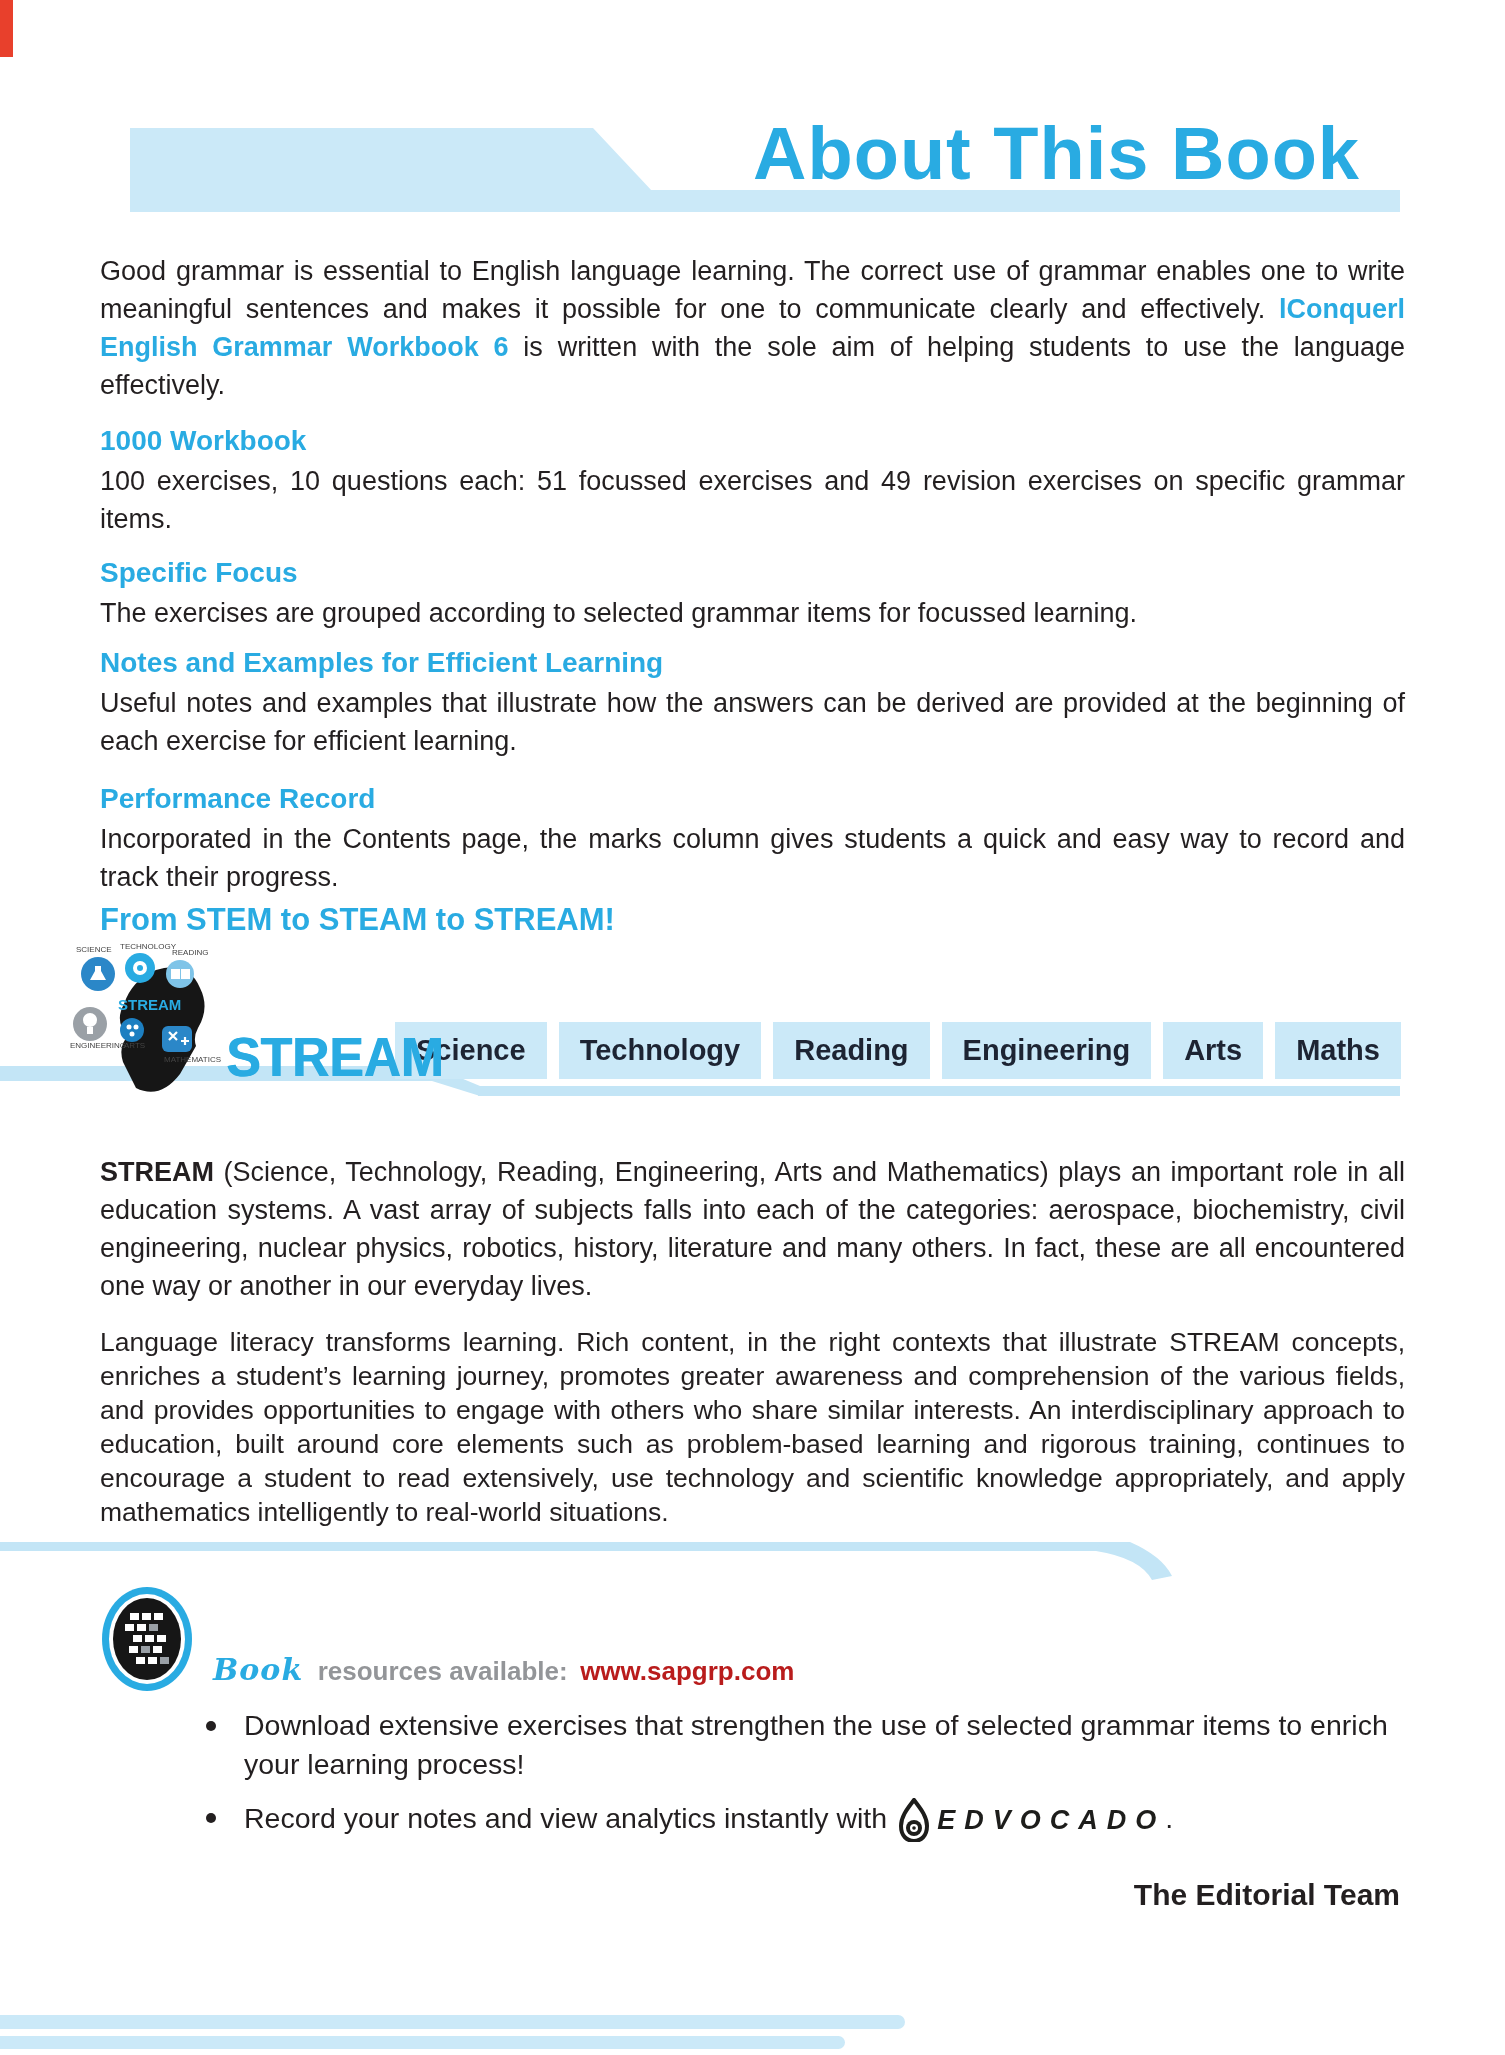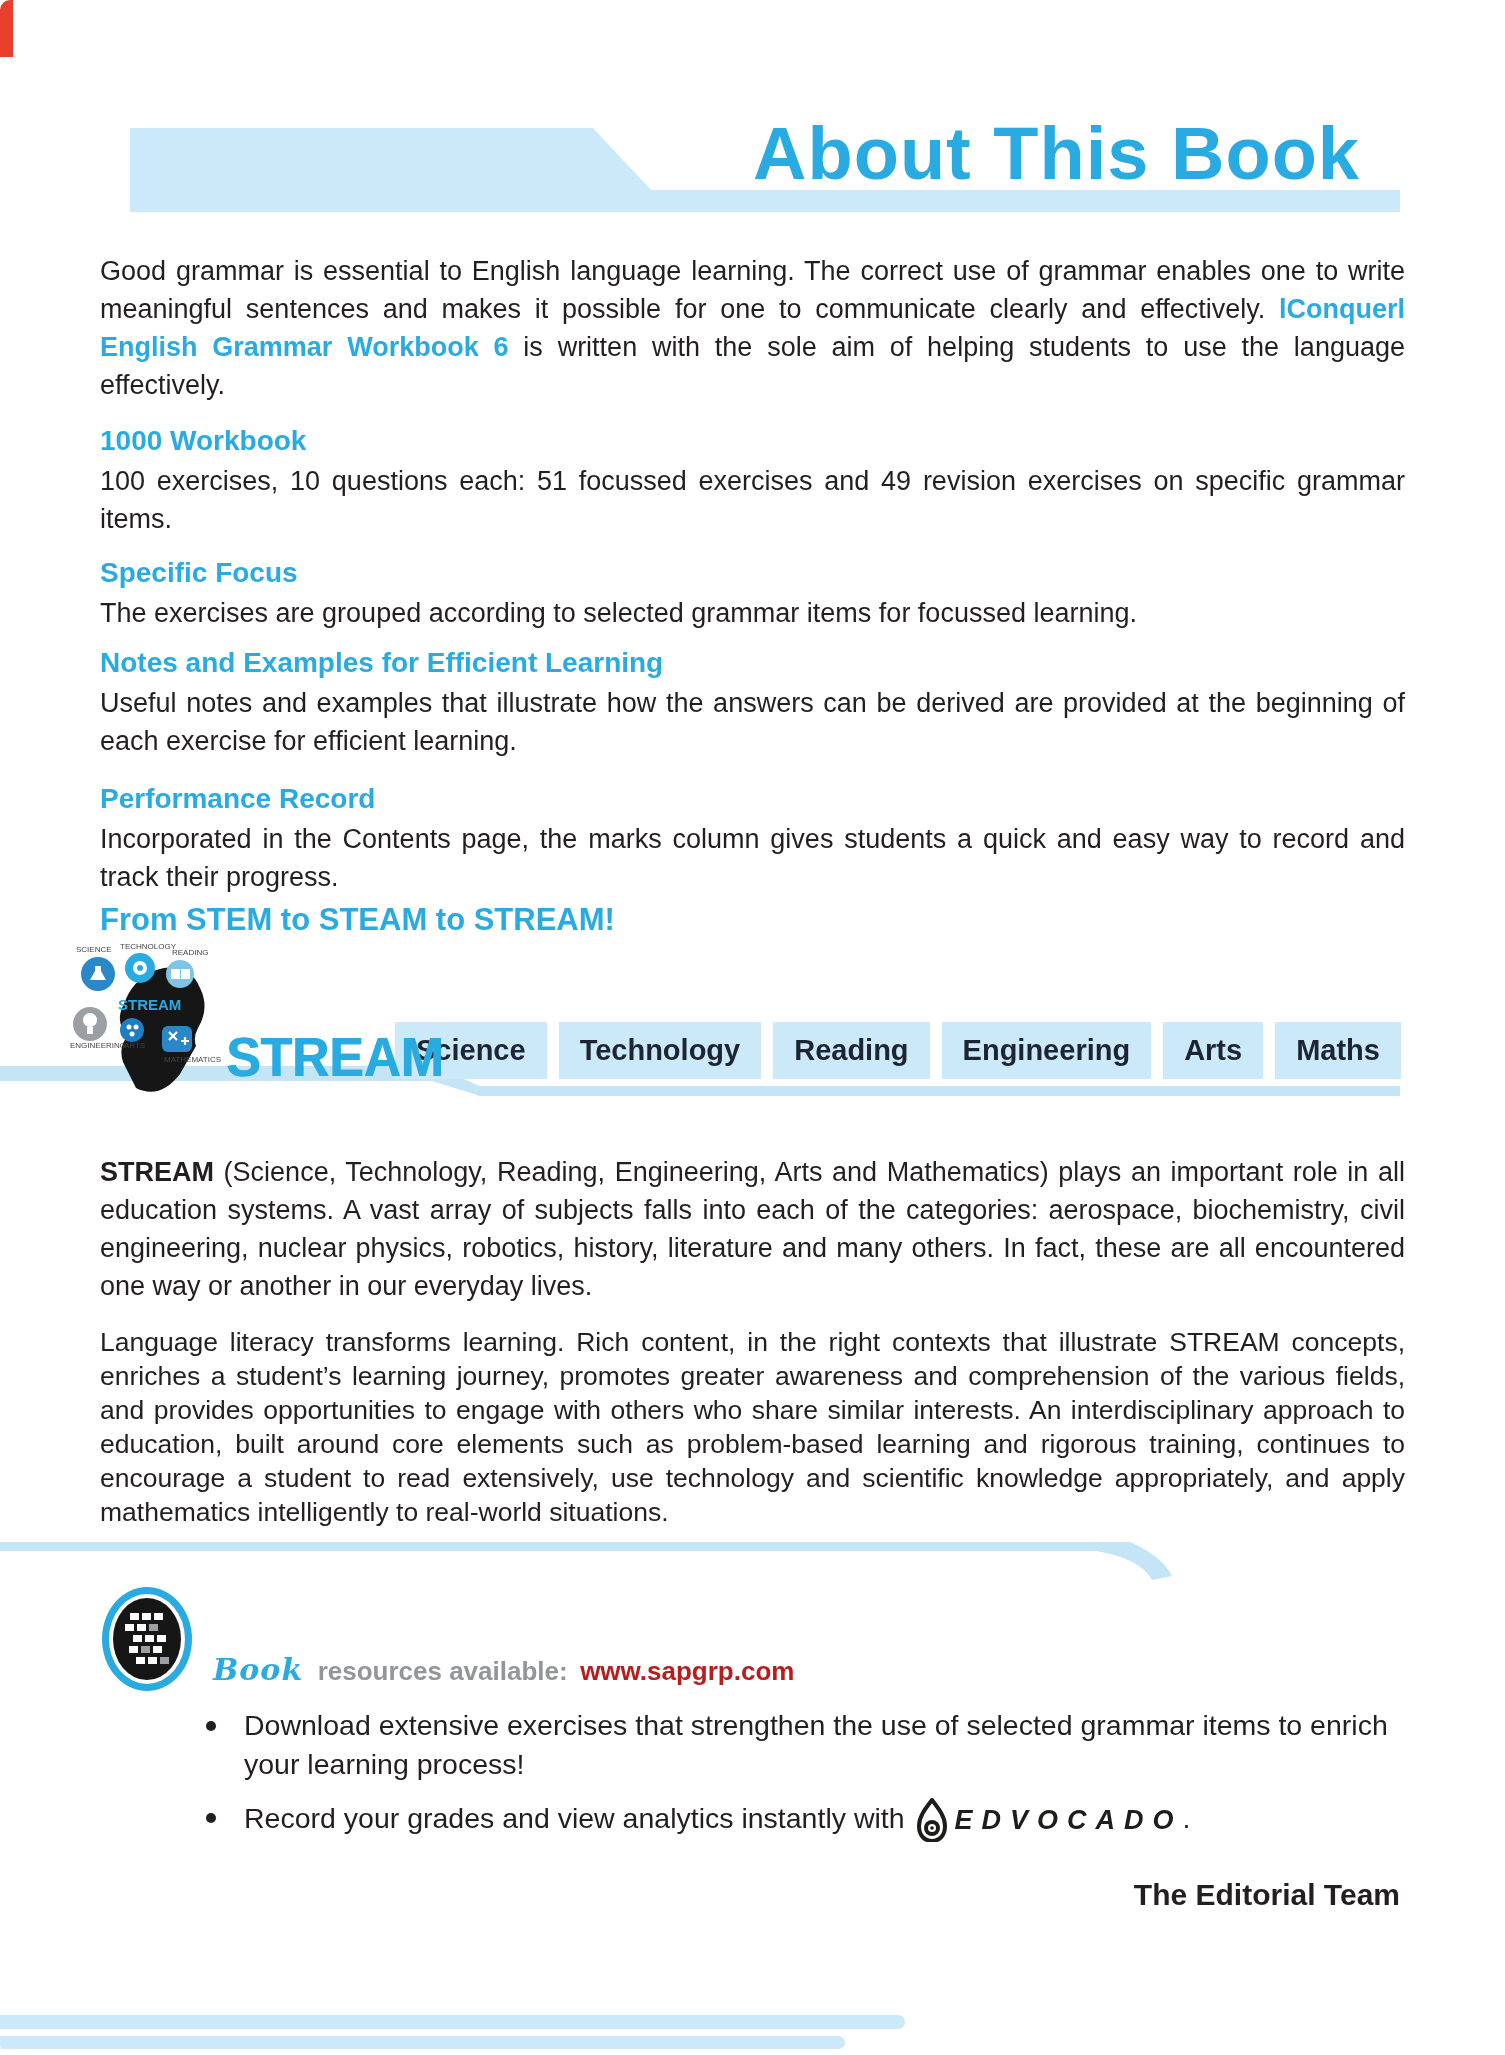--- a/index.html
+++ b/index.html
@@ -1,18 +1,18 @@
 <!DOCTYPE html>
 <html><head>
 <meta charset="utf-8">
 <style>
   html,body{margin:0;padding:0;background:#ffffff;}
   .page{
     position:relative; width:1505px; height:2055px; background:#ffffff;
-    font-family:"Liberation Sans", sans-serif; color:#231f20; overflow:hidden;border-radius:10px;
+    font-family:"Liberation Sans", sans-serif; color:#231f20; overflow:hidden;
   }
   
   .red-mark{position:absolute; left:0; top:0; width:13px; height:57px; background:#e8402c;}
 
   
   .banner{position:absolute; left:130px; top:128px; width:1270px; height:84px; background:#cbe9f8;}
   .banner-notch{
     position:absolute; left:463px; top:0; width:807px; height:62px; background:#ffffff;
     clip-path:polygon(0 0,100% 0,100% 100%,7.2% 100%);
   }
@@ -222,21 +222,21 @@
 
   <div class="el-sub">
     <span class="el-free">Book</span>
     <span class="el-res">resources available:</span>
     <span class="el-url">www.sapgrp.com</span>
   </div>
 
   <ul class="bullets">
     <li>Download extensive exercises that strengthen the use of selected grammar items to enrich your learning process!</li>
     <li>
-      <span>Record your grades and view analytics instantly with</span><span class="edv">
+      <span>Record your notes and view analytics instantly with</span><span class="edv">
           <svg width="34" height="44" viewBox="0 0 34 44">
             <path d="M17,2 C11,10 4,18 4,28 C4,38 10,43 17,43 C24,43 30,38 30,28 C30,18 23,10 17,2 Z" fill="none" stroke="#1d1d1b" stroke-width="4"></path>
             <circle cx="17" cy="30" r="8" fill="#1d1d1b"></circle>
             <circle cx="17" cy="30" r="4" fill="#ffffff"></circle>
             <circle cx="17" cy="30" r="1.8" fill="#1d1d1b"></circle>
           </svg>
           <span class="edv-text">EDVOCADO</span>
         </span><span>.</span>
     </li>
   </ul>

